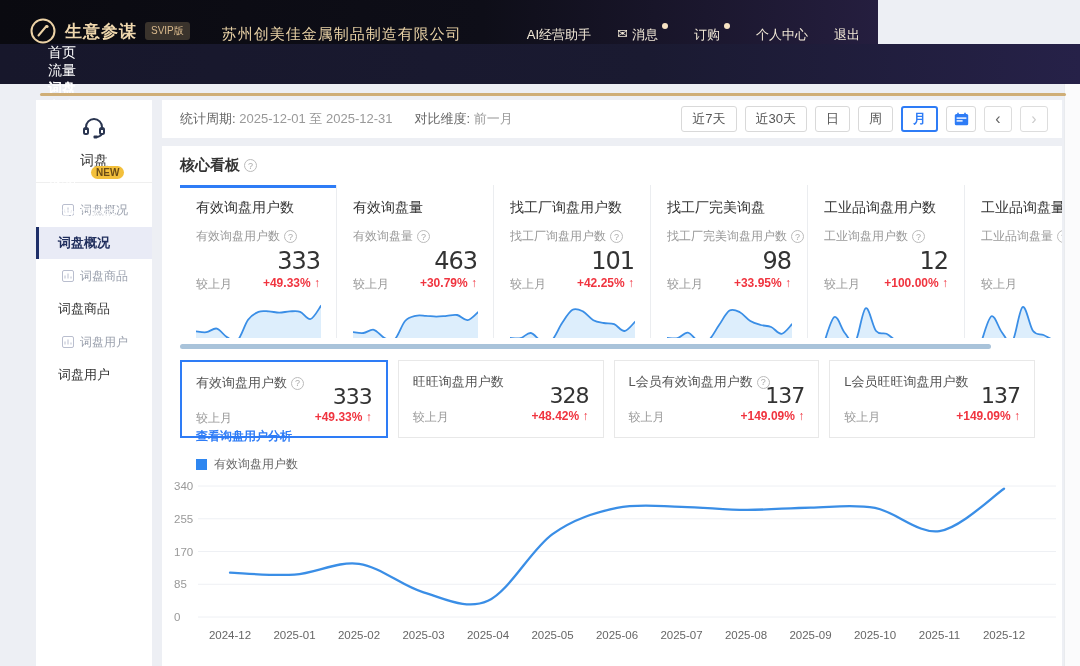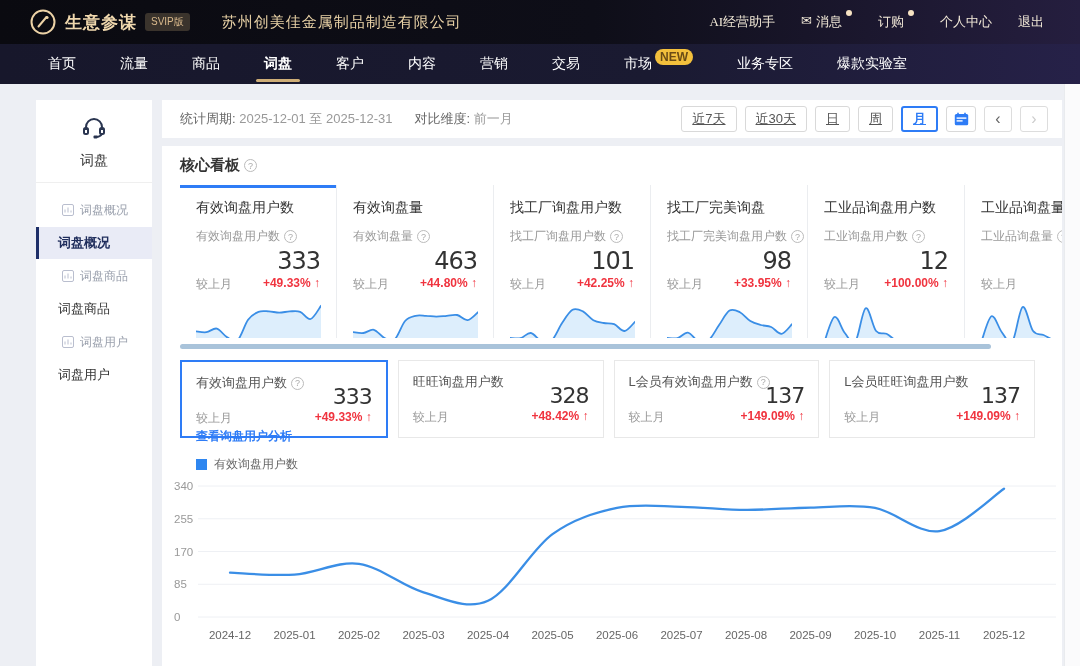--- a/index.html
+++ b/index.html
@@ -1,45 +1,45 @@
 <!DOCTYPE html>
 <html><head>
 <meta charset="utf-8">
 <style>
   * { margin:0; padding:0; box-sizing:border-box; }
   html,body { width:1080px; height:666px; overflow:hidden; }
   body { font-family:"Liberation Sans","DejaVu Sans",sans-serif; background:#edeff4; position:relative; }
 
   
-  .topbar { position:absolute; left:0; top:0; width:1080px; height:44px;
+  .topbar { position:absolute; left:0; top:0; width:878px; height:44px;
     background:linear-gradient(90deg,#0a0a10 0%,#0e0e18 55%,#251e3f 100%);
-    display:flex; align-items:center; z-index:5; }
+    display:flex; align-items:flex-end; z-index:5; }
   .logo-wrap { display:flex; align-items:center; margin-left:30px; }
   .logo-circle { width:26px; height:26px; margin-right:9px; }
   .product-name { color:#f0d8ae; font-size:17px; font-weight:bold; letter-spacing:1px; }
   .edition-badge { background:#3a332c; color:#d9b98c; font-size:10px; padding:2px 6px;
     border-radius:3px; margin-left:8px; }
   .company-name { color:#e9d2a6; font-size:15px; margin-left:32px; letter-spacing:1px; }
-  .top-actions { margin-left:auto; margin-right:36px; display:flex; align-items:center; gap:26px;font-family:Liberation Serif, serif; }
+  .top-actions { margin-left:auto; margin-right:18px; display:flex; align-items:center; gap:26px; }
   .top-action { color:#f3ead8; font-size:13px; display:flex; align-items:flex-start; cursor:pointer; position:relative; }
   .mail-glyph { font-size:13px; margin-right:4px; color:#f3ead8; }
   .notif-dot { width:6px; height:6px; border-radius:50%; background:#f7e3c3; display:inline-block;
     margin-left:4px; margin-top:-3px; }
 
   
   .navbar { position:absolute; left:0; top:44px; width:1080px; height:40px;
     background:linear-gradient(90deg,#17172b 0%,#1a1a31 60%,#262148 100%);
-    display:flex; align-items:stretch; padding-left:26px; z-index:5; }
+    display:flex; align-items:stretch; padding-left:26px; z-index:5;flex-direction:column; }
   .nav-item { color:#fff; font-size:14px; padding:0 22px; display:flex; align-items:center;
     position:relative; cursor:pointer; white-space:nowrap; }
   .nav-item.active { font-weight:bold; }
   .nav-item.active::after { content:""; position:absolute; left:14px; right:14px; bottom:2px;
     height:3px; background:#cfae77; border-radius:2px; }
-  .new-badge { background:#f3c03c; color:#6b4c16; font-size:12px; font-weight:bold;
-    border-radius:8px; padding:1px 5px; margin-left:3px; transform:translateY(-7px); display:inline-block; }
+  .new-badge { background:#f3c03c; color:#6b4c16; font-size:10px; font-weight:bold;
+    border-radius:8px; padding:1px 5px; margin-left:15px; transform:translateY(-7px); display:inline-block; }
 
   
   .page-scroll-strip { position:absolute; right:0; top:84px; width:16px; bottom:0;
     background:#fbfbfc; border-left:1px solid #e9ebee; }
 
   
   .sidebar { position:absolute; left:36px; top:100px; width:116px; bottom:0; background:#fff; }
   .sidebar-head { padding:14px 0 12px; text-align:center; border-bottom:1px solid #efefef; }
   .sidebar-title { font-size:14px; color:#333; margin-top:8px; }
   .side-group { display:flex; align-items:center; padding:0 0 0 26px; height:34px;
@@ -52,21 +52,21 @@
     width:3px; background:#1e2f68; }
 
   
   .filter-bar { position:absolute; left:162px; right:18px; top:100px; height:38px; background:#fff;
     display:flex; align-items:center; padding:0 14px 0 18px; }
   .filter-text { font-size:13px; color:#666; }
   .filter-text .val { color:#999; }
   .filter-text + .filter-text { margin-left:22px; }
   .filter-right { margin-left:auto; display:flex; align-items:center; gap:8px; }
   .range-btn { border:1px solid #d9d9d9; background:#fff; color:#555; font-size:13px;
-    height:26px; padding:0 10px; border-radius:3px; cursor:pointer; display:flex; align-items:center;text-decoration:underline; }
+    height:26px; padding:0 10px; border-radius:3px; cursor:pointer; display:flex; align-items:center; }
   .range-btn.active { border:2px solid #2e7cf6; color:#2e7cf6; font-weight:bold; }
   .icon-btn { width:30px; height:26px; border:1px solid #d9d9d9; background:#fff; border-radius:3px;
     display:flex; align-items:center; justify-content:center; cursor:pointer; }
   .arrow-btn { width:28px; height:26px; border:1px solid #ddd; background:#fff; border-radius:3px;
     display:flex; align-items:center; justify-content:center; font-size:16px; color:#666; cursor:pointer; }
   .arrow-btn.disabled { color:#ccc; }
 
   
   .main-panel { position:absolute; left:162px; right:18px; top:146px; bottom:0; background:#fff;text-decoration:underline; }
   .kb-title-row { position:absolute; top:10px; left:18px; display:flex; align-items:center; }
@@ -148,23 +148,20 @@
     </span>
   </div>
 </div>
 
 <div class="navbar">
   <div class="nav-item">
       <span>首页</span>
     </div>
   <div class="nav-item">
       <span>流量</span>
-    </div>
-  <div class="nav-item">
-      <span>商品</span>
     </div>
   <div class="nav-item active">
       <span>词盘</span>
     </div>
   <div class="nav-item">
       <span>客户</span>
     </div>
   <div class="nav-item">
       <span>内容</span>
     </div>
@@ -298,21 +295,21 @@
     </div>
     <div class="kcard">
       <div class="kcard-title">有效询盘量</div>
       <div class="kcard-sub">
           <span>有效询盘量</span>
           <span class="help">?</span>
         </div>
       <div class="kcard-num">463</div>
       <div class="kcard-cmp">
         <span class="cmp-label">较上月</span>
-        <span class="cmp-val"><span>+44.80%</span> <span class="arrow">↑</span></span>
+        <span class="cmp-val"><span>+30.79%</span> <span class="arrow">↑</span></span>
       </div>
       <svg class="spark" viewBox="0 0 125 48" preserveAspectRatio="none">
           <path d="M0,32.2 C1.736111111111111,32.333333333333336 6.944444444444445,33.4 10.416666666666666,33 C13.888888888888888,32.6 17.36111111111111,29 20.833333333333332,29.8 C24.305555555555554,30.6 27.77777777777778,36.199999999999996 31.25,37.8 C34.72222222222222,39.4 38.19444444444444,42.199999999999996 41.666666666666664,39.4 C45.138888888888886,36.6 48.61111111111111,24.933333333333334 52.08333333333333,21 C55.55555555555555,17.066666666666666 59.02777777777778,16.666666666666668 62.5,15.8 C65.97222222222223,14.933333333333334 69.44444444444443,15.666666666666668 72.91666666666666,15.8 C76.38888888888889,15.933333333333334 79.8611111111111,16.6 83.33333333333333,16.6 C86.80555555555556,16.6 90.27777777777777,16.066666666666666 93.75,15.8 C97.22222222222223,15.533333333333333 100.69444444444443,14.266666666666667 104.16666666666666,15 C107.63888888888889,15.733333333333333 111.1111111111111,20.666666666666664 114.58333333333333,20.2 C118.05555555555556,19.733333333333334 123.26388888888889,13.533333333333335 125,12.200000000000003 L125,47 L0,47 Z" fill="#ddeefc" stroke="none"></path>
           <path d="M0,32.2 C1.736111111111111,32.333333333333336 6.944444444444445,33.4 10.416666666666666,33 C13.888888888888888,32.6 17.36111111111111,29 20.833333333333332,29.8 C24.305555555555554,30.6 27.77777777777778,36.199999999999996 31.25,37.8 C34.72222222222222,39.4 38.19444444444444,42.199999999999996 41.666666666666664,39.4 C45.138888888888886,36.6 48.61111111111111,24.933333333333334 52.08333333333333,21 C55.55555555555555,17.066666666666666 59.02777777777778,16.666666666666668 62.5,15.8 C65.97222222222223,14.933333333333334 69.44444444444443,15.666666666666668 72.91666666666666,15.8 C76.38888888888889,15.933333333333334 79.8611111111111,16.6 83.33333333333333,16.6 C86.80555555555556,16.6 90.27777777777777,16.066666666666666 93.75,15.8 C97.22222222222223,15.533333333333333 100.69444444444443,14.266666666666667 104.16666666666666,15 C107.63888888888889,15.733333333333333 111.1111111111111,20.666666666666664 114.58333333333333,20.2 C118.05555555555556,19.733333333333334 123.26388888888889,13.533333333333335 125,12.200000000000003" fill="none" stroke="#3a8ee6" stroke-width="1.8" stroke-linecap="round"></path>
         </svg>
     </div>
     <div class="kcard">
       <div class="kcard-title">找工厂询盘用户数</div>
       <div class="kcard-sub">
           <span>找工厂询盘用户数</span>

